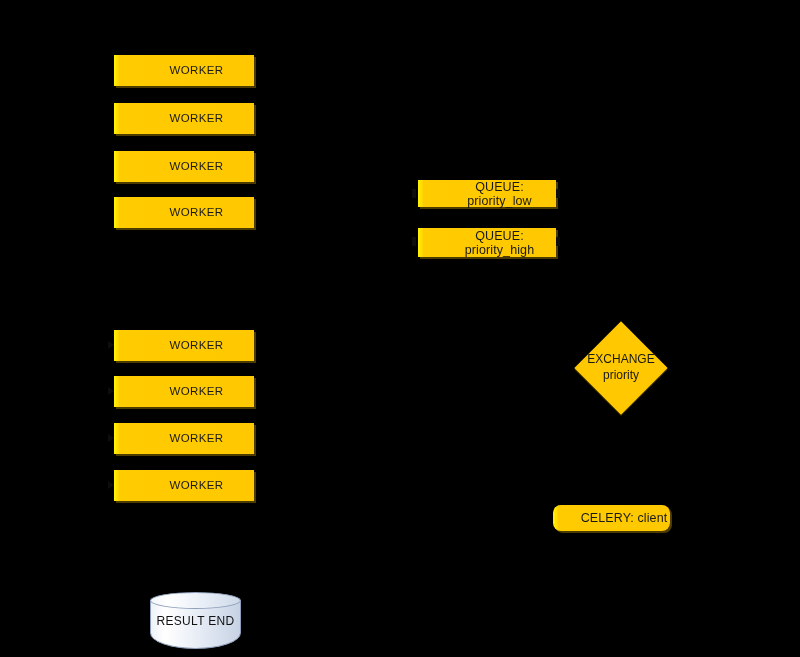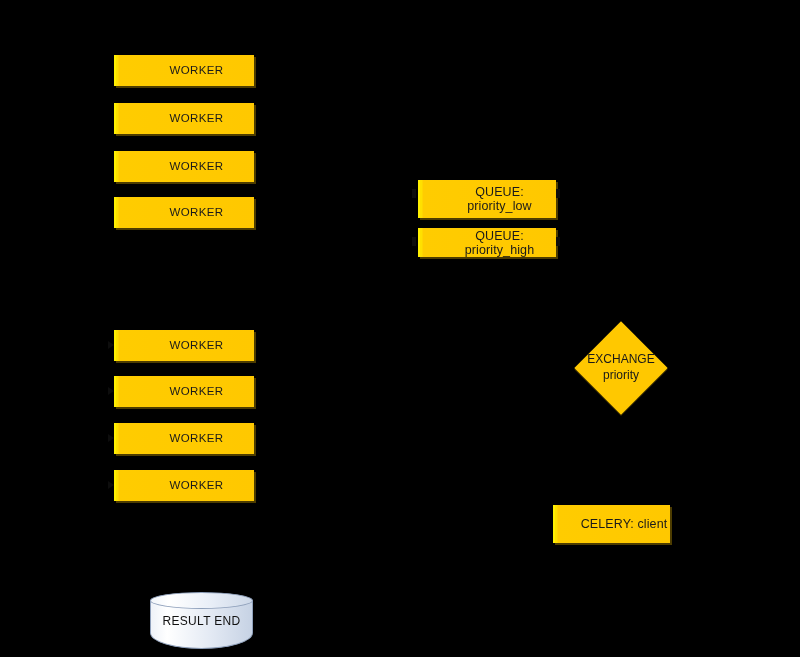--- a/index.html
+++ b/index.html
@@ -152,21 +152,21 @@
 
   <div class="node worker" style="left:114px; top:151px; width:140px; height:31px;">
     <span>WORKER</span>
   </div>
 
   <div class="node worker" style="left:114px; top:197px; width:140px; height:31px;">
     <span>WORKER</span>
   </div>
 
   <div class="tick-stub" style="left:412px; top:189px;"></div>
-  <div class="node queue" style="left:418px; top:180px; width:138px; height:38px;">
+  <div class="node queue" style="left:418px; top:180px; width:138px; height:27px;">
     <span>QUEUE:  priority_low</span>
   </div>
   <div class="tick-stub" style="left:556px; top:189px;"></div>
 
   <div class="tick-stub" style="left:412px; top:237px;"></div>
   <div class="node queue" style="left:418px; top:228px; width:138px; height:29px;">
     <span>QUEUE:  priority_high</span>
   </div>
   <div class="tick-stub" style="left:556px; top:237px;"></div>
 
@@ -191,23 +191,23 @@
   </div>
 
   <div class="diamond-wrap" style="left:580px; top:335px; width:66px; height:66px;">
     <div class="diamond-shape"></div>
     <div class="diamond-label">
       <div>EXCHANGE</div>
       <div>priority</div>
     </div>
   </div>
 
-  <div class="node client" style="left:553px; top:505px; width:117px; height:38px;">
+  <div class="node client" style="left:553px; top:505px; width:117px; height:26px;border-radius:8px;">
     <span>CELERY: client</span>
   </div>
 
-  <div class="cylinder" style="left:150px; top:592px; width:103px; height:57px;">
+  <div class="cylinder" style="left:150px; top:592px; width:91px; height:57px;">
     <div class="cyl-body"></div>
     <div class="cyl-top"></div>
     <div class="cyl-label">RESULT END</div>
   </div>
 
 </div>
 
 </body></html>

